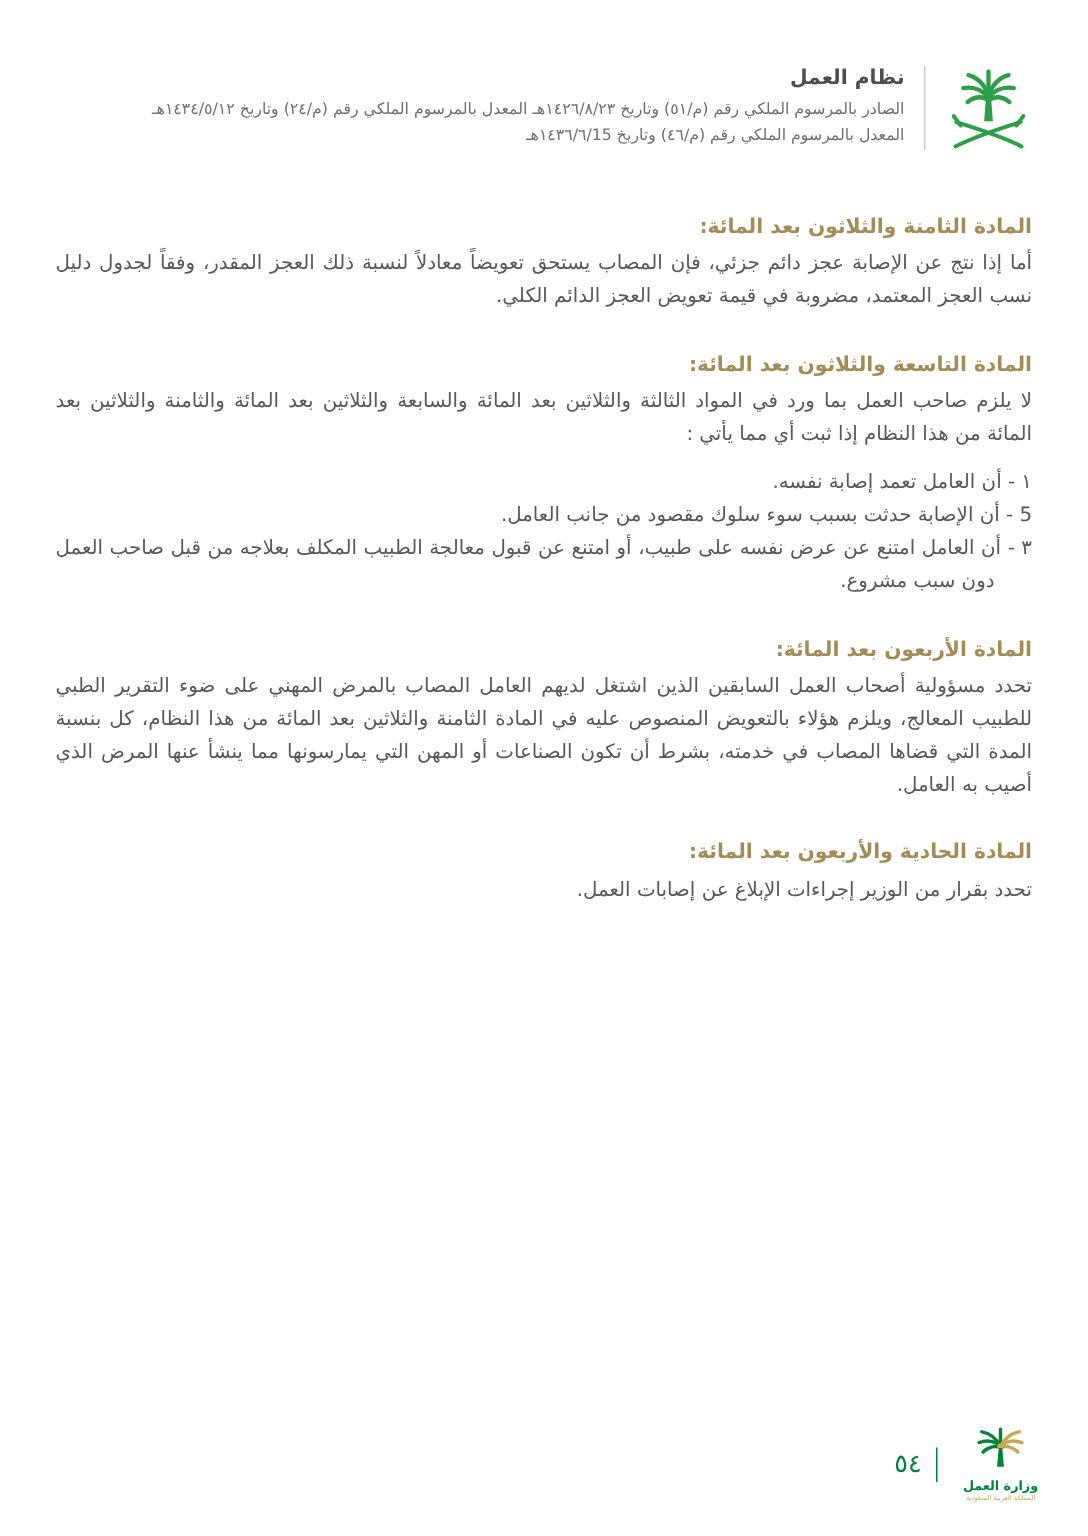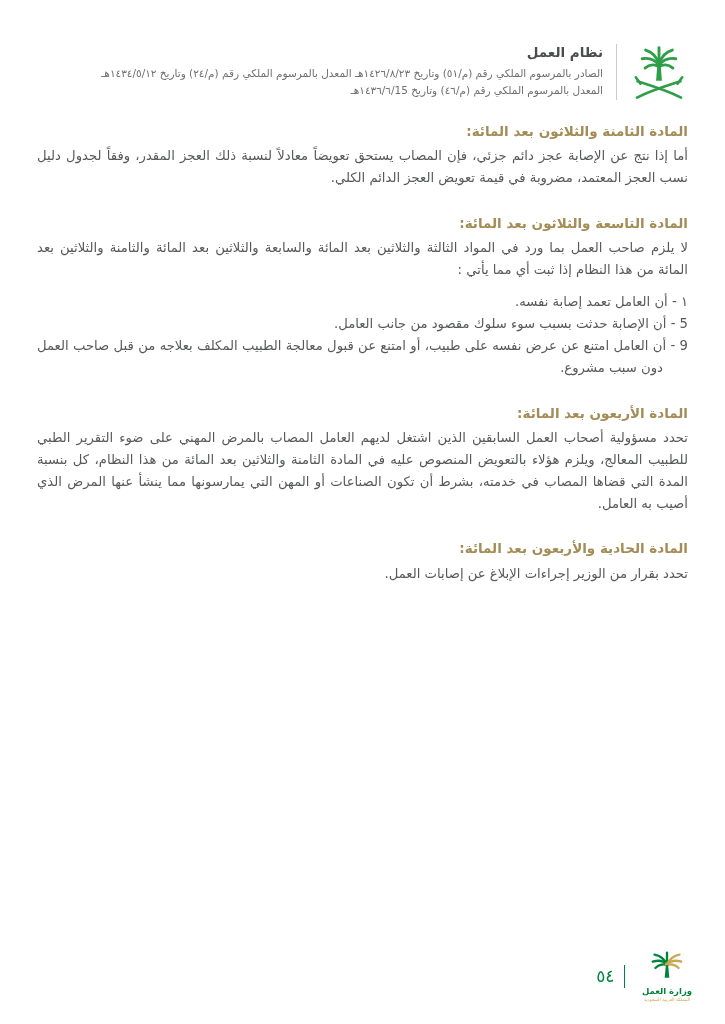--- a/index.html
+++ b/index.html
@@ -16,21 +16,21 @@
     display:flex; align-items:flex-start; gap:13px;
   }
   .emblem { flex:0 0 auto; }
   .emblem svg { display:block; }
   .header-divider { flex:0 0 auto; width:1px; height:56px; background:#c9cbcd; }
   .header-text { flex:1 1 auto; text-align:right; min-width:0; }
   .header-title { font-size:13.5px; font-weight:bold; color:#4c4d4f; margin-bottom:5px; }
   .header-line { font-size:10.5px; color:#6e6f72; line-height:1.6; white-space:nowrap; }
 
   
-  .content { position:absolute; top:123px; right:37px; left:37px; }
+  .content { position:absolute; top:143px; right:37px; left:37px; }
   .article { margin-bottom:26px; }
   .article-title { font-size:13.5px; font-weight:bold; color:#a38c55; margin-bottom:6px; line-height:1.2; }
   .article-text { font-size:13.2px; color:#57585a; line-height:1.66; text-align:justify; }
   .article-list { margin-top:10px; }
   .list-item {
     font-size:13.2px; color:#57585a; line-height:1.66;
     padding-right:25px; text-indent:-25px; text-align:justify;
   }
 
   
@@ -83,21 +83,21 @@
       <h2 class="article-title">المادة الثامنة والثلاثون بعد المائة:</h2>
       <p class="article-text">أما إذا نتج عن الإصابة عجز دائم جزئي، فإن المصاب يستحق تعويضاً معادلاً لنسبة ذلك العجز المقدر، وفقاً لجدول دليل نسب العجز المعتمد، مضروبة في قيمة تعويض العجز الدائم الكلي.</p>
     </section>
 
     <section class="article">
       <h2 class="article-title">المادة التاسعة والثلاثون بعد المائة:</h2>
       <p class="article-text">لا يلزم صاحب العمل بما ورد في المواد الثالثة والثلاثين بعد المائة والسابعة والثلاثين بعد المائة والثامنة والثلاثين بعد المائة من هذا النظام إذا ثبت أي مما يأتي :</p>
       <div class="article-list">
         <div class="list-item">١ - أن العامل تعمد إصابة نفسه.</div>
         <div class="list-item">5 - أن الإصابة حدثت بسبب سوء سلوك مقصود من جانب العامل.</div>
-        <div class="list-item">9 - أن العامل امتنع عن عرض نفسه على طبيب، أو امتنع عن قبول معالجة الطبيب المكلف بعلاجه من قبل صاحب العمل دون سبب مشروع.</div>
+        <div class="list-item">٣ - أن العامل امتنع عن عرض نفسه على طبيب، أو امتنع عن قبول معالجة الطبيب المكلف بعلاجه من قبل صاحب العمل دون سبب مشروع.</div>
       </div>
     </section>
 
     <section class="article">
       <h2 class="article-title">المادة الأربعون بعد المائة:</h2>
       <p class="article-text">تحدد مسؤولية أصحاب العمل السابقين الذين اشتغل لديهم العامل المصاب بالمرض المهني على ضوء التقرير الطبي للطبيب المعالج، ويلزم هؤلاء بالتعويض المنصوص عليه في المادة الثامنة والثلاثين بعد المائة من هذا النظام، كل بنسبة المدة التي قضاها المصاب في خدمته، بشرط أن تكون الصناعات أو المهن التي يمارسونها مما ينشأ عنها المرض الذي أصيب به العامل.</p>
     </section>
 
     <section class="article">
       <h2 class="article-title">المادة الحادية والأربعون بعد المائة:</h2>

